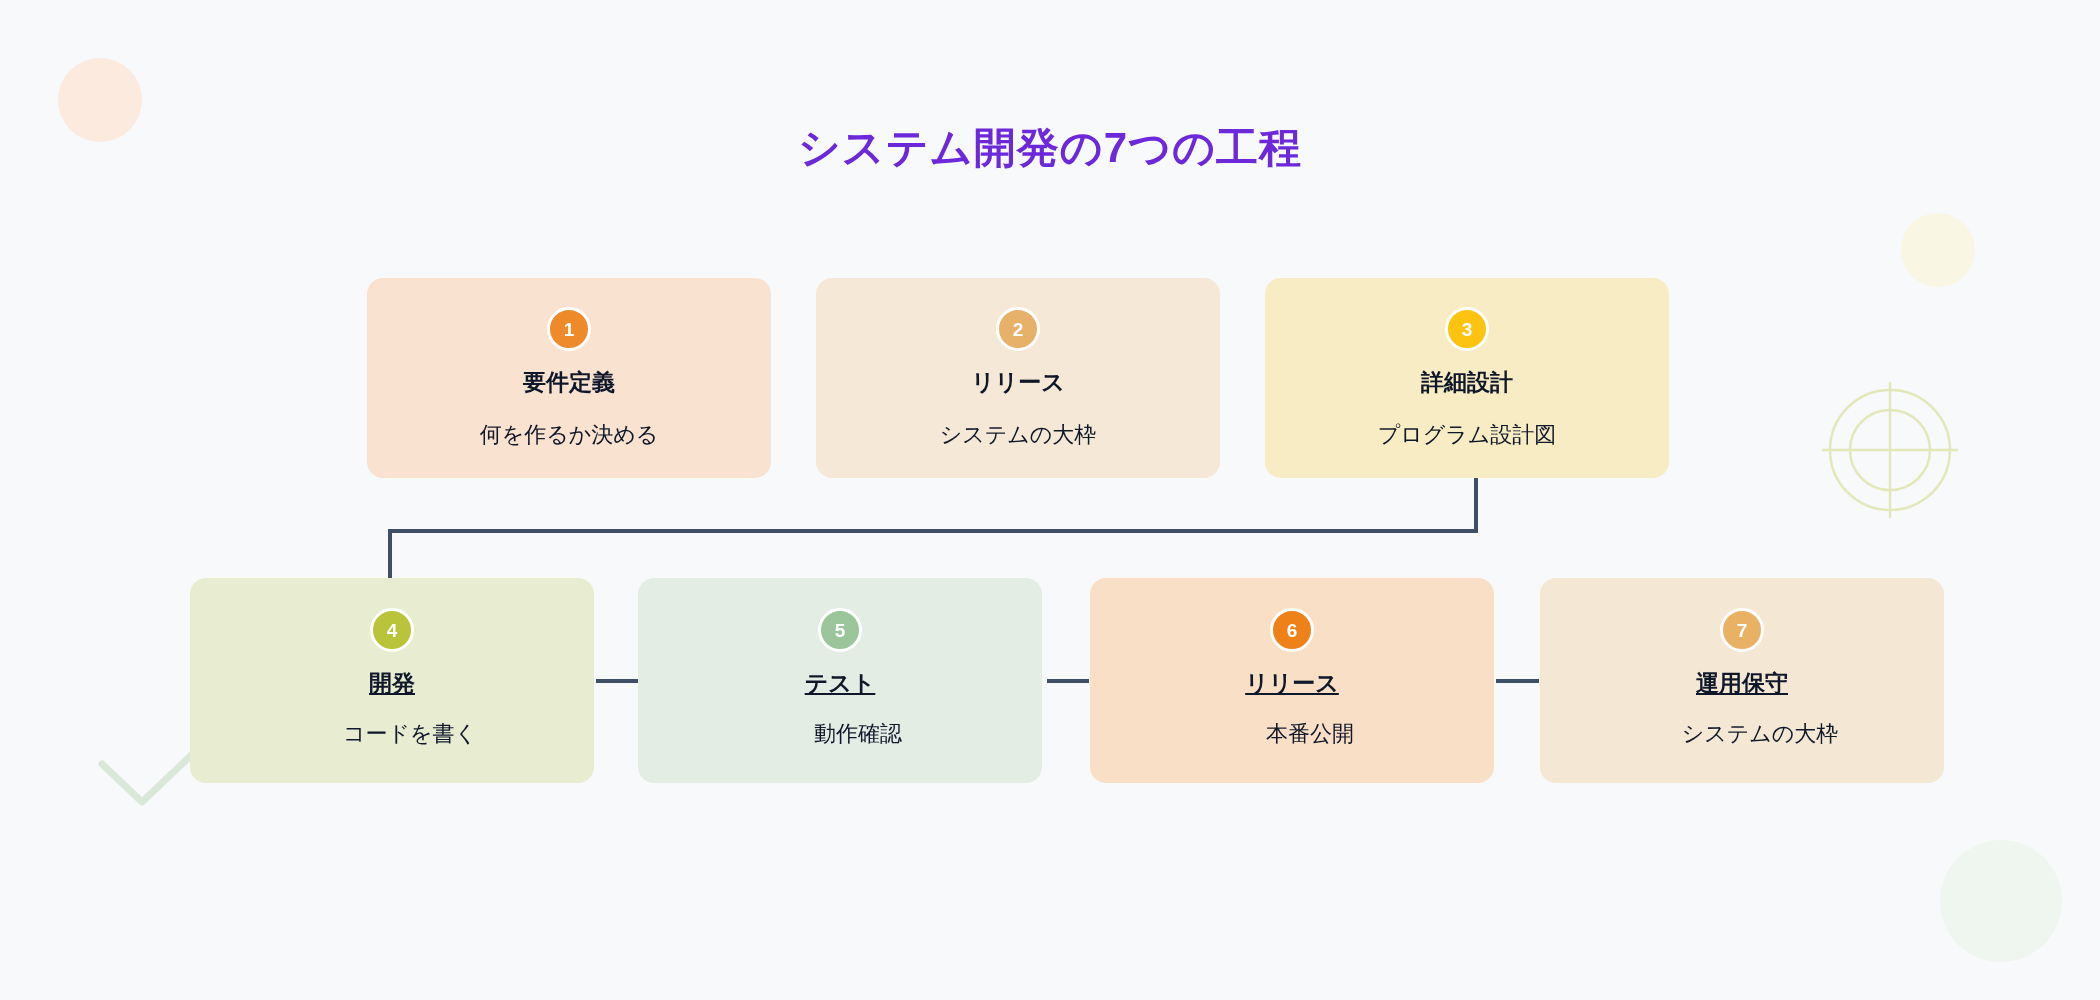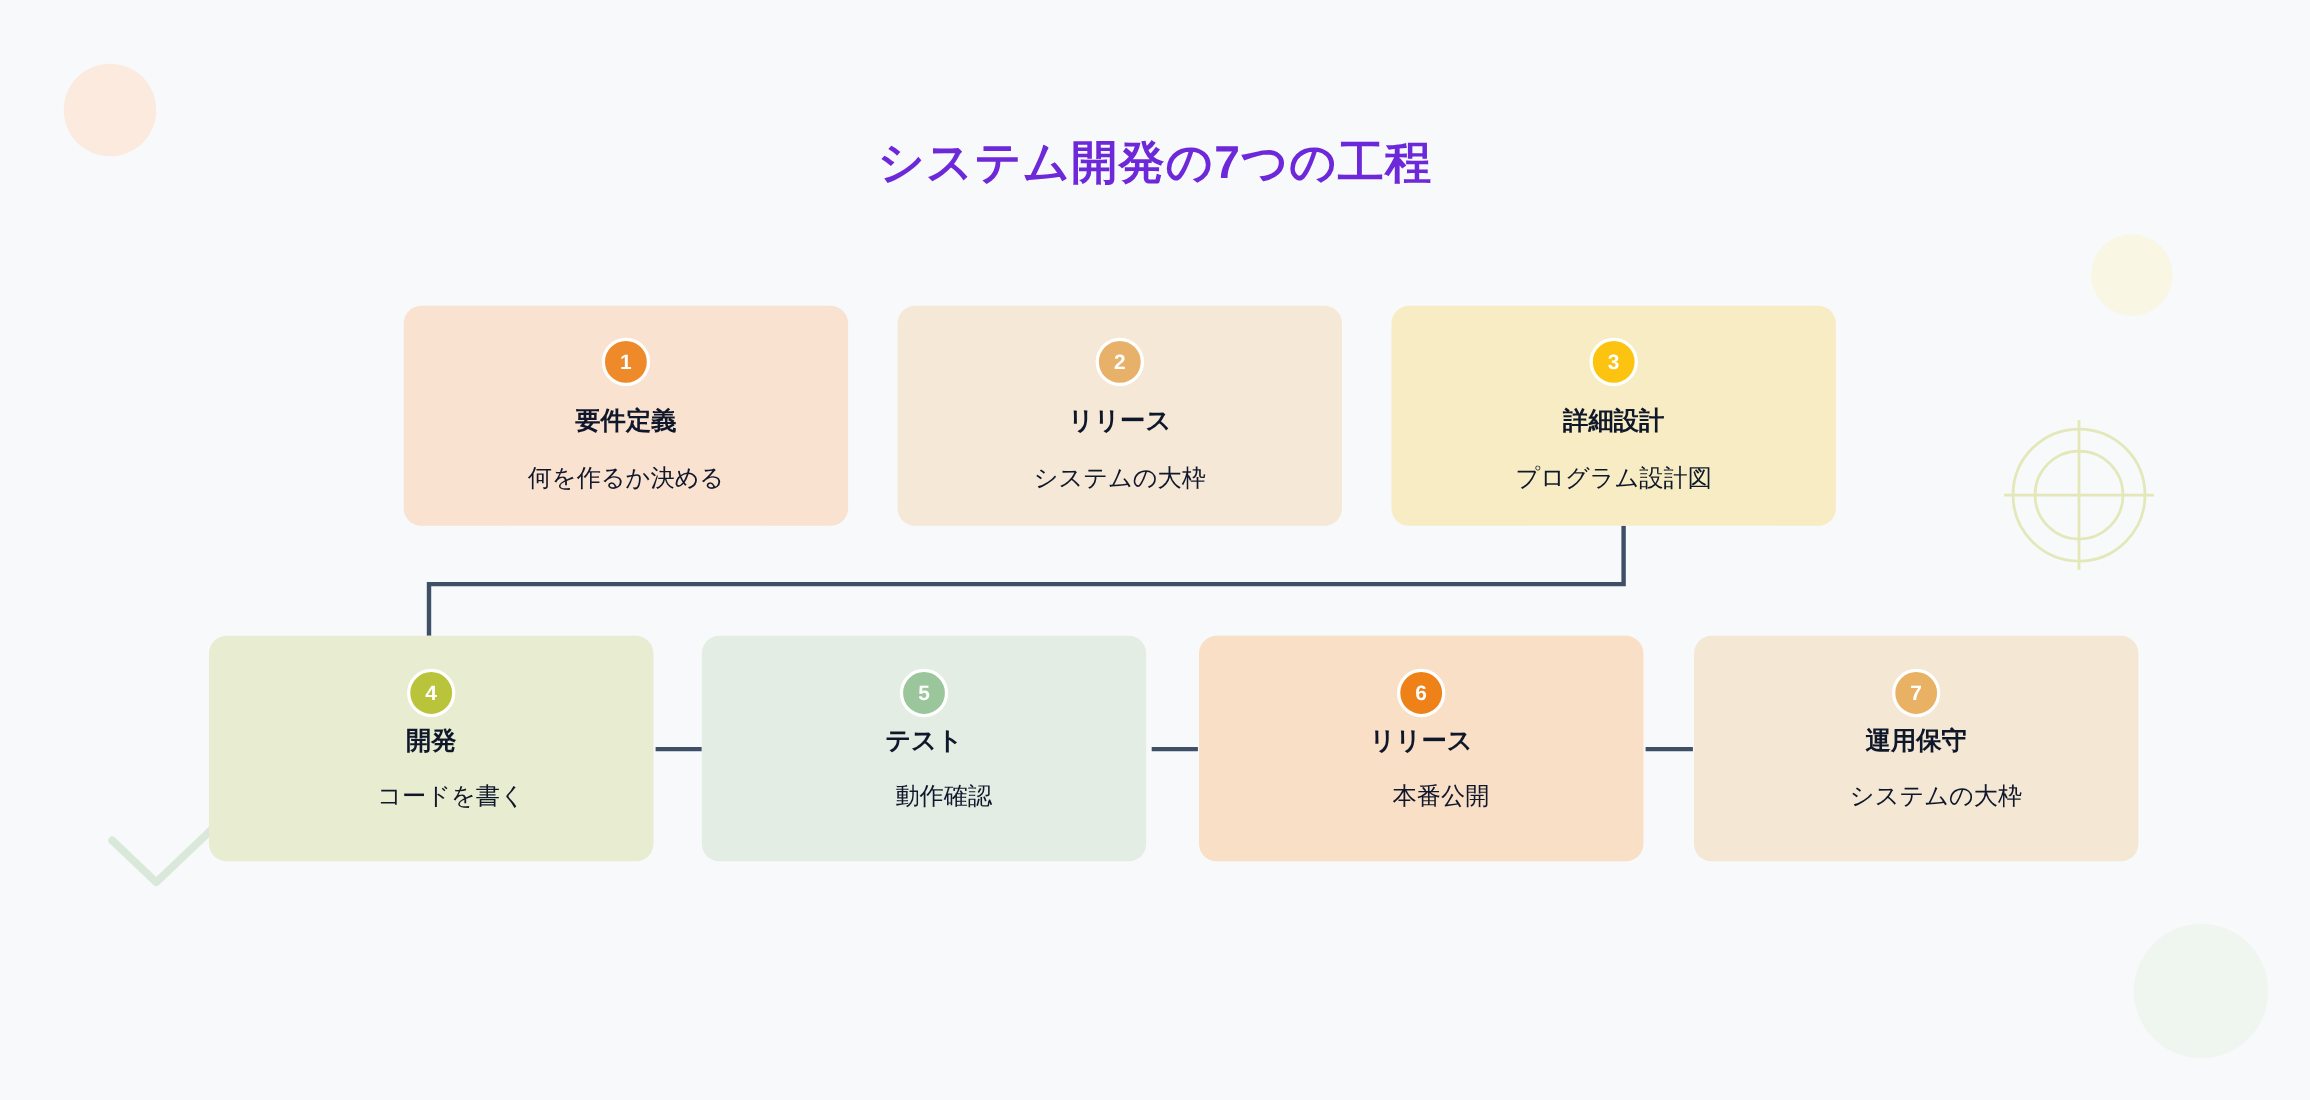--- a/index.html
+++ b/index.html
@@ -109,21 +109,21 @@
     white-space: nowrap;
   }
 
   
   .row1 .badge      { margin-top: 29px; }
   .row1 .card-title { margin-top: 16px; }
   .row1 .card-desc  { margin-top: 22px; }
 
   
   .row2 .badge      { margin-top: 30px; }
-  .row2 .card-title { margin-top: 6px; }
+  .row2 .card-title { margin-top: 16px; text-decoration: underline; }
   .row2 .card-desc  { margin-top: 20px; margin-left: 36px; }
 </style>
 </head>
 <body style="background: rgb(247, 249, 251);">
 
 <div id="stage">
 
   <div class="deco deco-circle-peach"></div>
   <div class="deco deco-circle-cream"></div>
   <div class="deco deco-circle-mint"></div>

